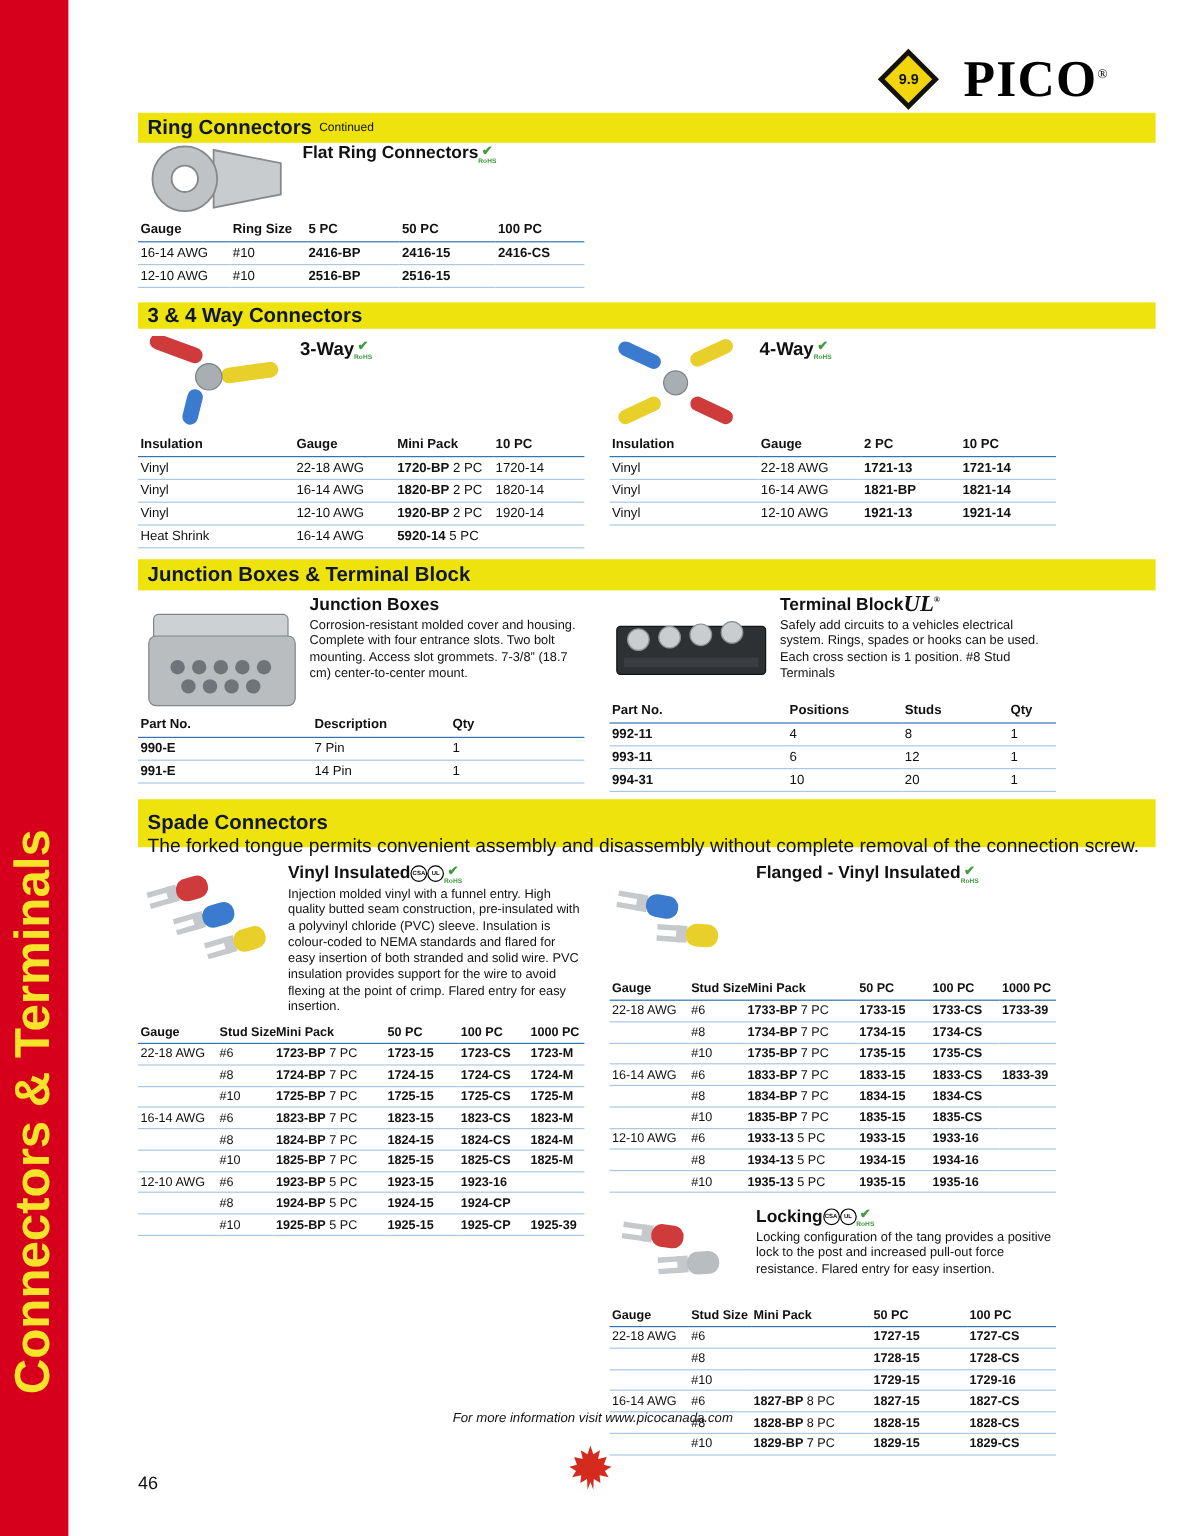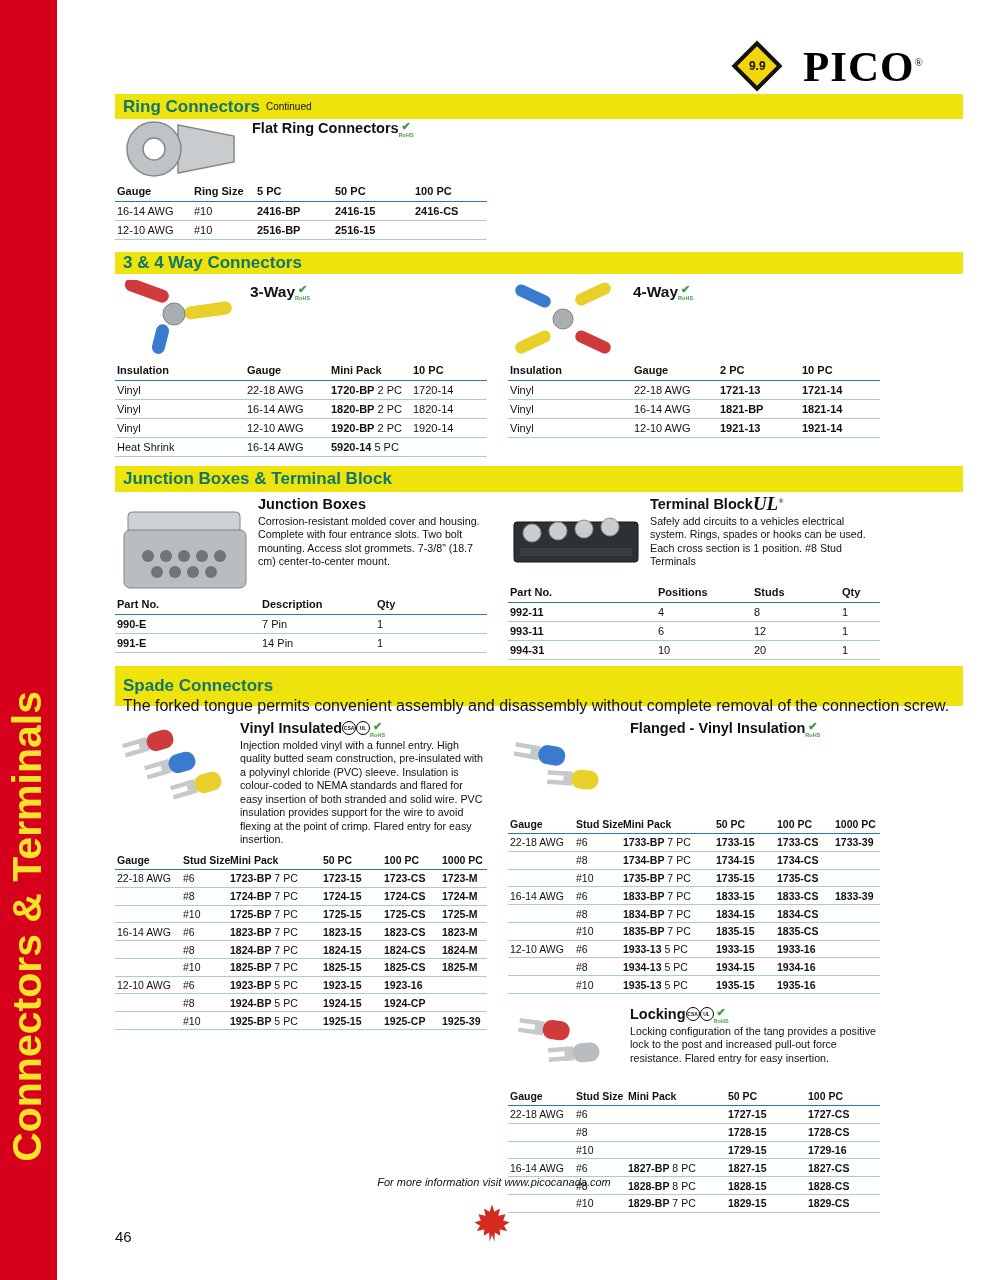--- a/index.html
+++ b/index.html
@@ -15,21 +15,21 @@
   
   .logo { position:absolute; left:731px; top:40px; display:flex; align-items:center; gap:20px; }
   .diamond { width:36px; height:36px; background:#f2d50a; border:4px solid #111; transform:rotate(45deg);
              display:flex; align-items:center; justify-content:center; margin:8px; }
   .diamond span { transform:rotate(-45deg); font-weight:bold; font-size:12px; color:#111; }
   .brandname { font-family:"Liberation Serif", serif; font-size:43px; font-weight:bold; color:#000000; line-height:1; letter-spacing:1px; }
   .brandname sup { font-size:11px; font-weight:normal; }
 
   
   .banner { position:absolute; left:115px; width:848px; background:#efe30e; padding:2px 8px; }
-  .banner .t { font-weight:bold; font-size:17px; color:#0f766e; }
+  .banner .t { font-weight:bold; font-size:17px; color:#0f172a; }
   .banner .note { font-size:10px; margin-left:6px; }
   .banner .sub { font-size:16px; margin-top:1px; }
 
   
   .h2 { position:absolute; display:flex; align-items:flex-start; gap:0; font-weight:bold; font-size:14.5px; }
   .h2.big { font-size:15.5px; }
   .desc { position:absolute; font-size:10.7px; line-height:1.26; }
 
   
   .rohs { display:inline-flex; flex-direction:column; align-items:center; line-height:1; margin-top:1px; }
@@ -472,21 +472,21 @@
     </g>
     <g transform="translate(40,44) rotate(4)">
       <rect x="0" y="0" width="20" height="4.5" fill="#c6c9cb"></rect>
         <rect x="0" y="9.5" width="20" height="4.5" fill="#c6c9cb"></rect>
       <rect x="16" y="0" width="9" height="14" fill="#c6c9cb"></rect>
         <rect x="24" y="-2.5" width="27" height="19" rx="9" fill="#e8cf2a"></rect>
     </g>
   </svg>
 
   <div class="h2" style="left:630px;top:720px;">
-    <span>Flanged - Vinyl Insulation</span>
+    <span>Flanged - Vinyl Insulated</span>
     <span class="rohs">
         <span class="chk">✔</span>
         <span class="lbl">RoHS</span>
       </span>
   </div>
   <div class="tblwrap t-spade6 compact" style="left:508px;top:816px;width:372px;">
       <table>
         <thead>
           <tr>
             <th>Gauge</th>

